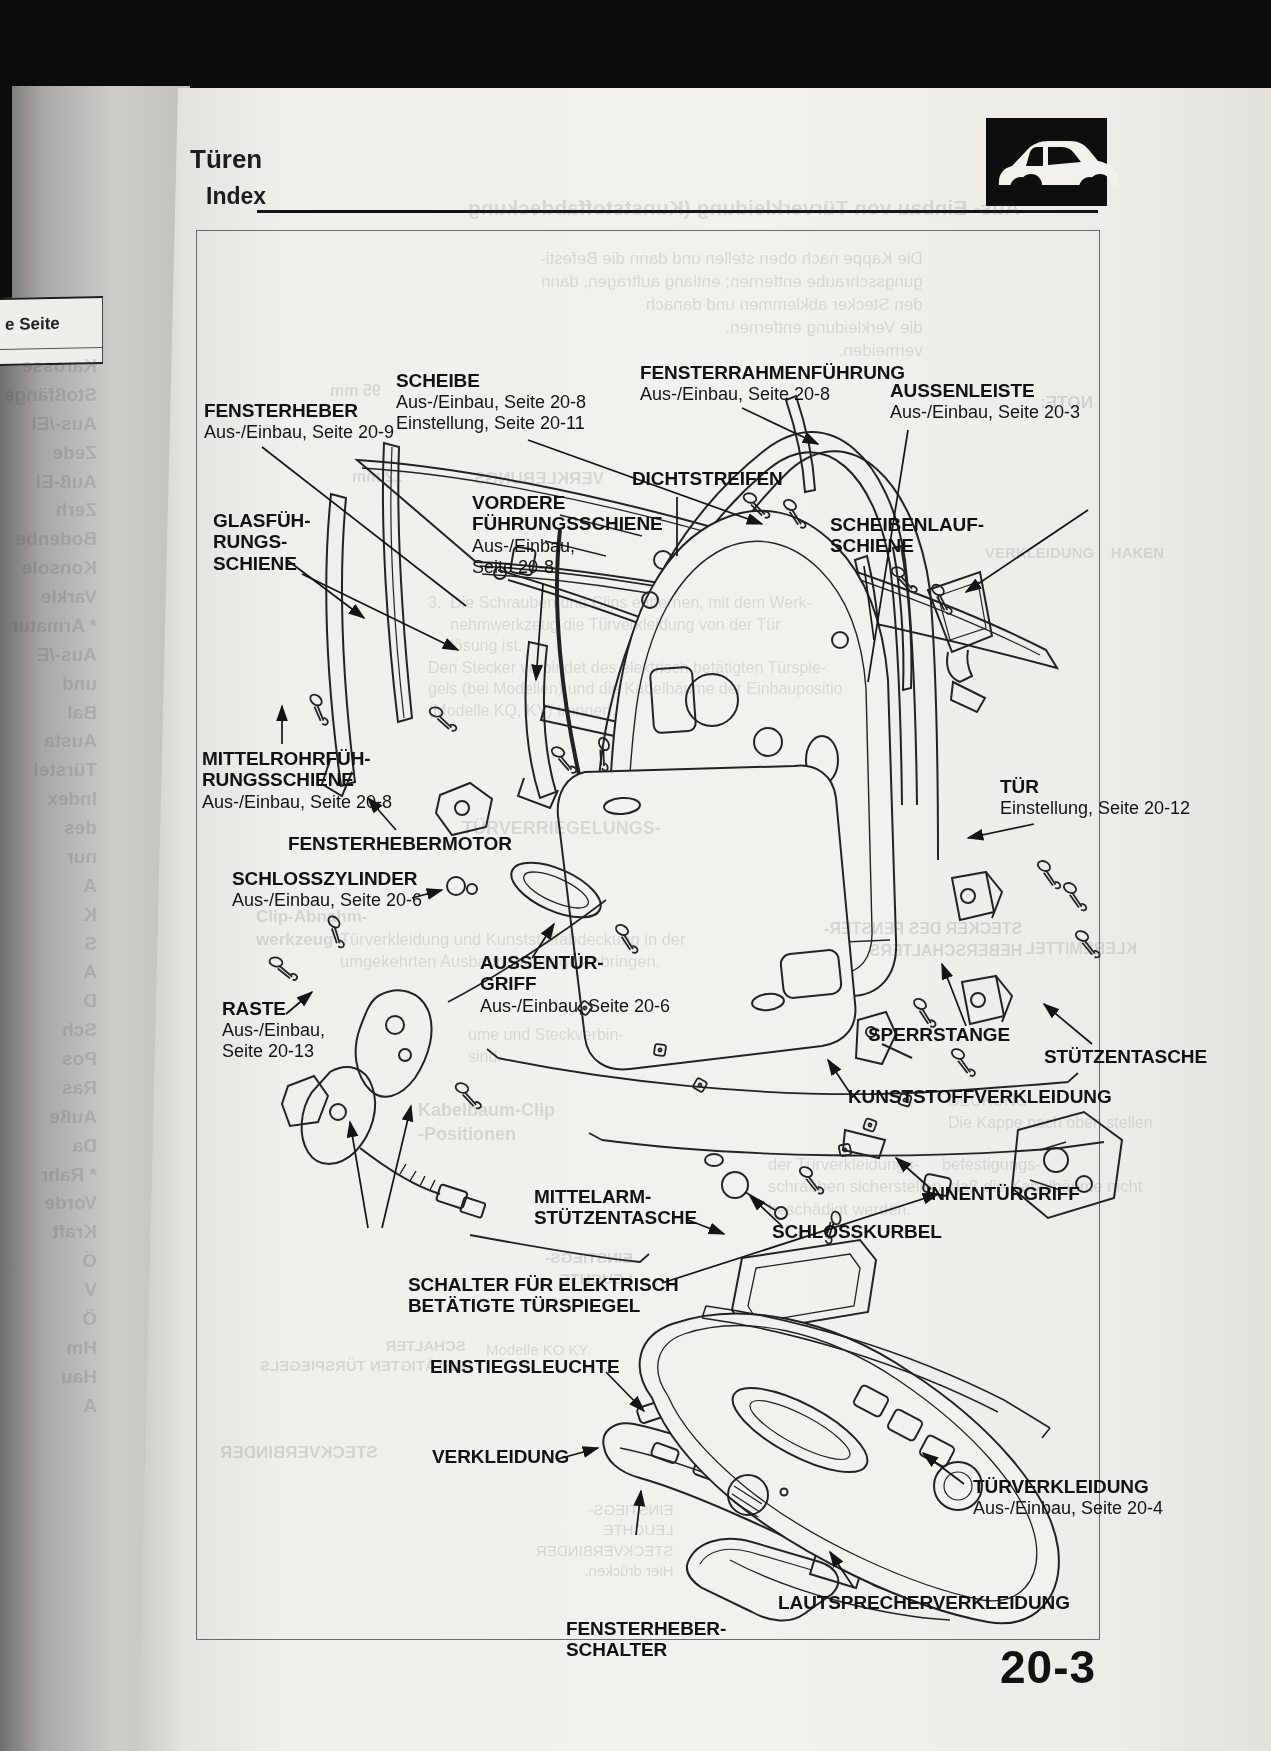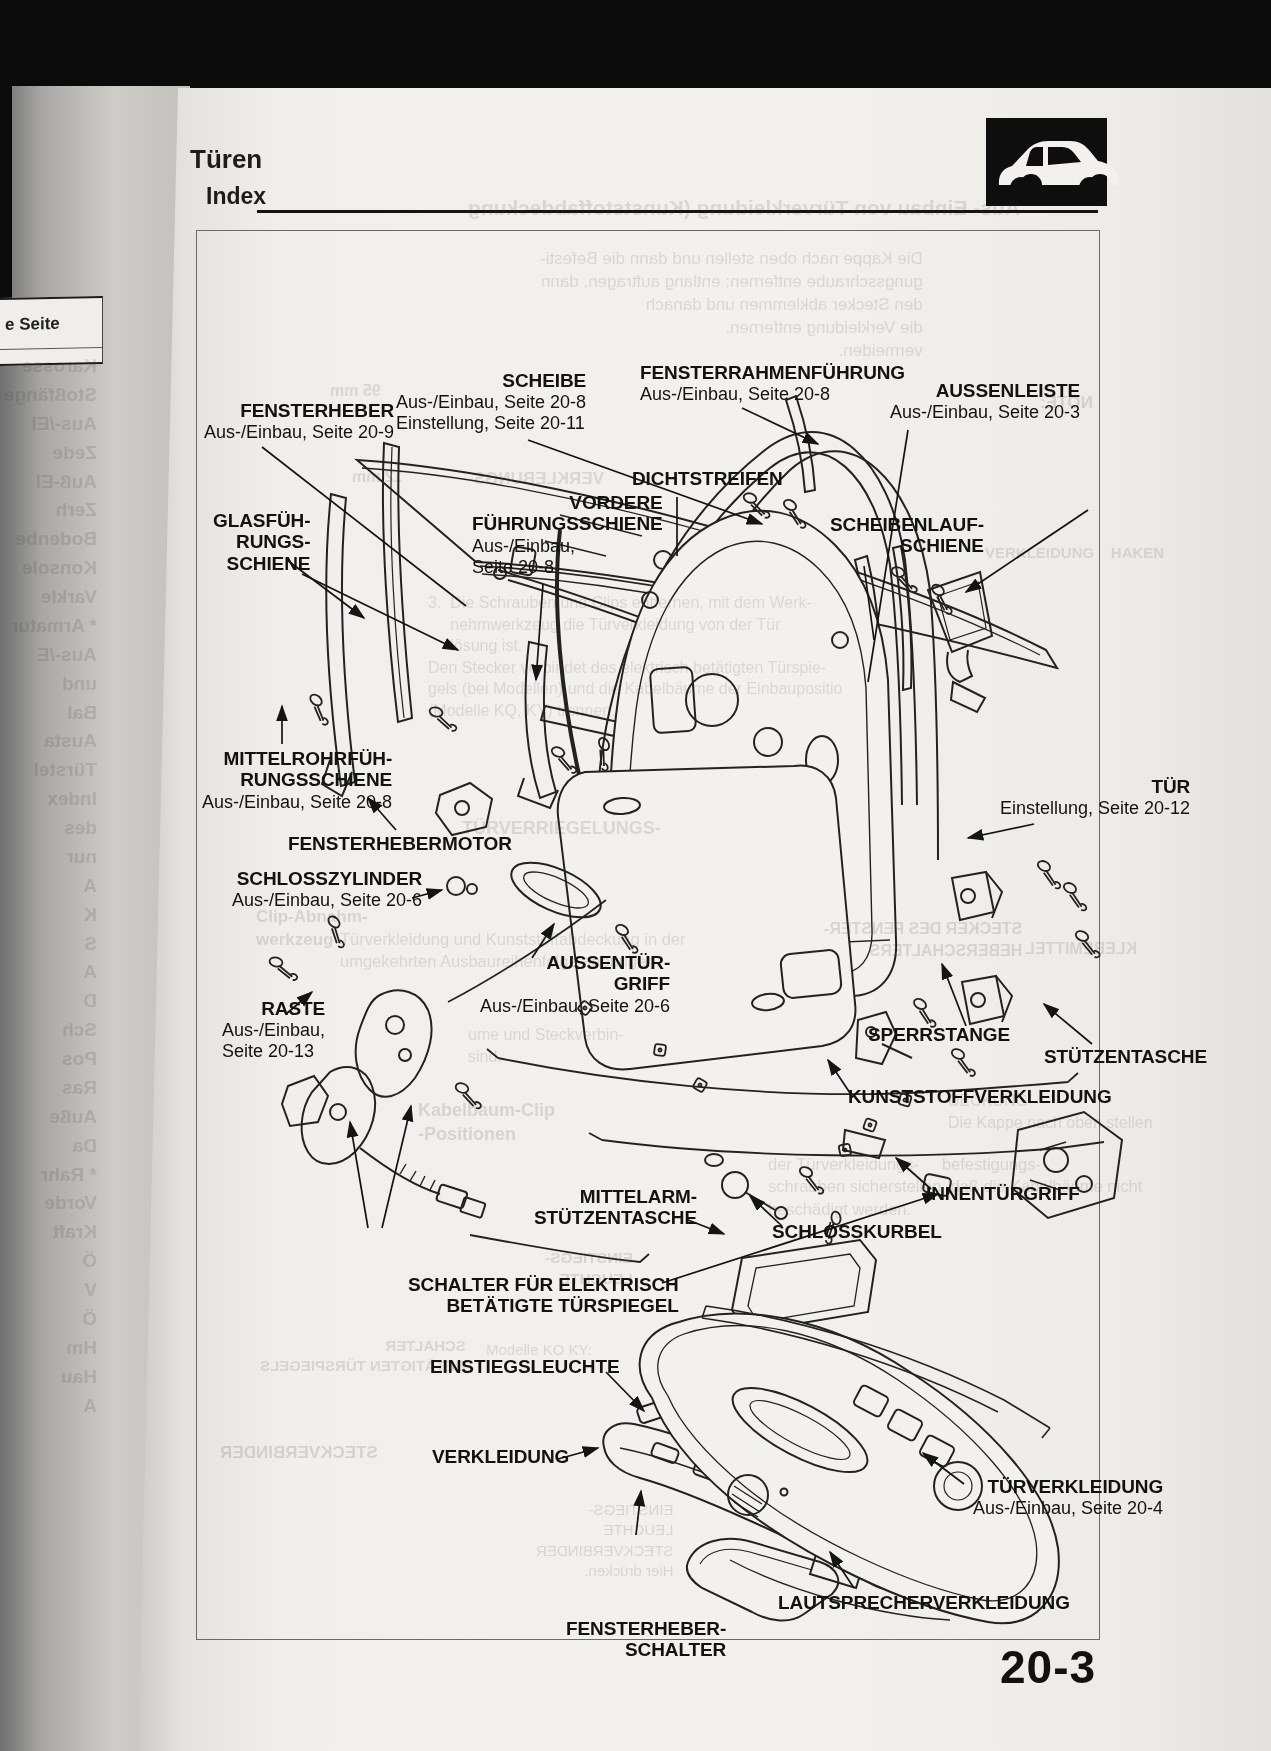--- a/index.html
+++ b/index.html
@@ -23,21 +23,21 @@
   .hdr-title{position:absolute;left:190px;top:146px;font:bold 26px/1 "Liberation Sans",sans-serif;color:#1c1c1c;}
   .hdr-sub{position:absolute;left:206px;top:185px;font:600 23px/1 "Liberation Sans",sans-serif;color:#1c1c1c;}
   .hdr-rule{position:absolute;left:257px;top:210px;width:841px;height:3px;background:#141414;}
   .pagenum{position:absolute;left:1000px;top:1644px;font:bold 46px/1 "Liberation Sans",sans-serif;
            letter-spacing:1px;color:#111;}
   .frame{position:absolute;left:196px;top:230px;width:902px;height:1408px;border:1px solid #6a6a6a;}
   
   svg.diag{position:absolute;left:0;top:0;pointer-events:none;}
   
   .lbl{position:absolute;color:#121212;z-index:6;}
-  .lbl .t{font:bold 19px/1.13 "Liberation Sans",sans-serif;white-space:pre;letter-spacing:-0.1px;text-align:right;}
+  .lbl .t{font:bold 19px/1.13 "Liberation Sans",sans-serif;white-space:pre;letter-spacing:-0.1px;}
   .lbl .s{font:18px/1.16 "Liberation Sans",sans-serif;white-space:pre;margin-top:1px;}
   
   .bleed{position:absolute;color:#30302e;font-weight:700;white-space:pre;line-height:1.35;
          pointer-events:none;z-index:2;font-family:"Liberation Sans",sans-serif;}
   .mir{transform:scaleX(-1);}
   .reg{font-weight:400;}
 </style>
 </head>
 <body>
 

